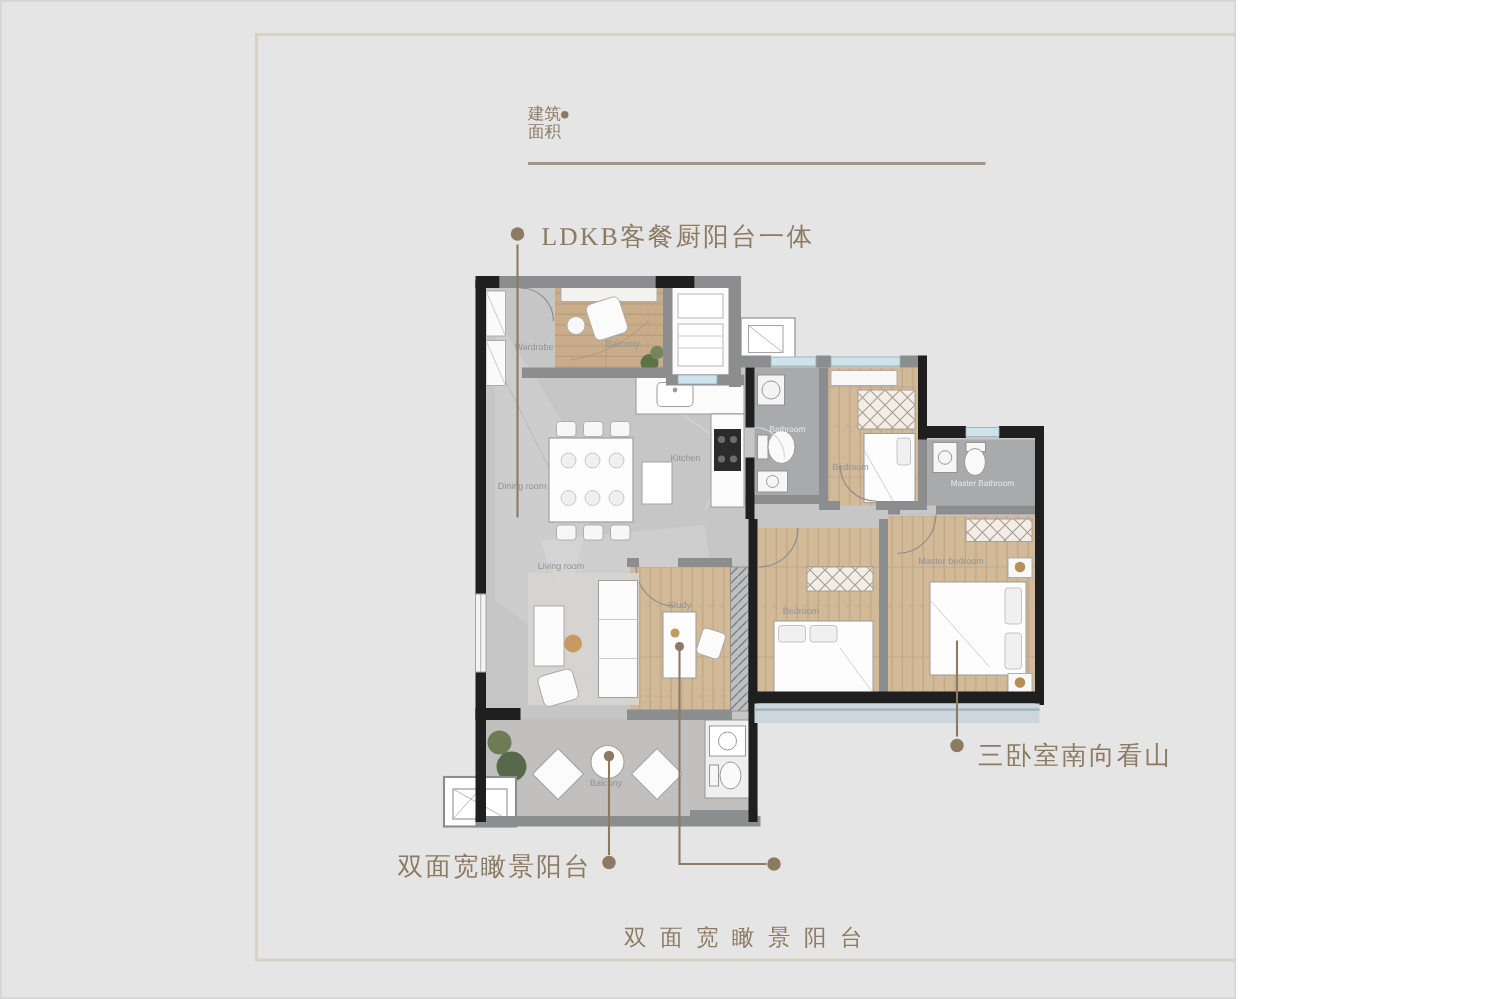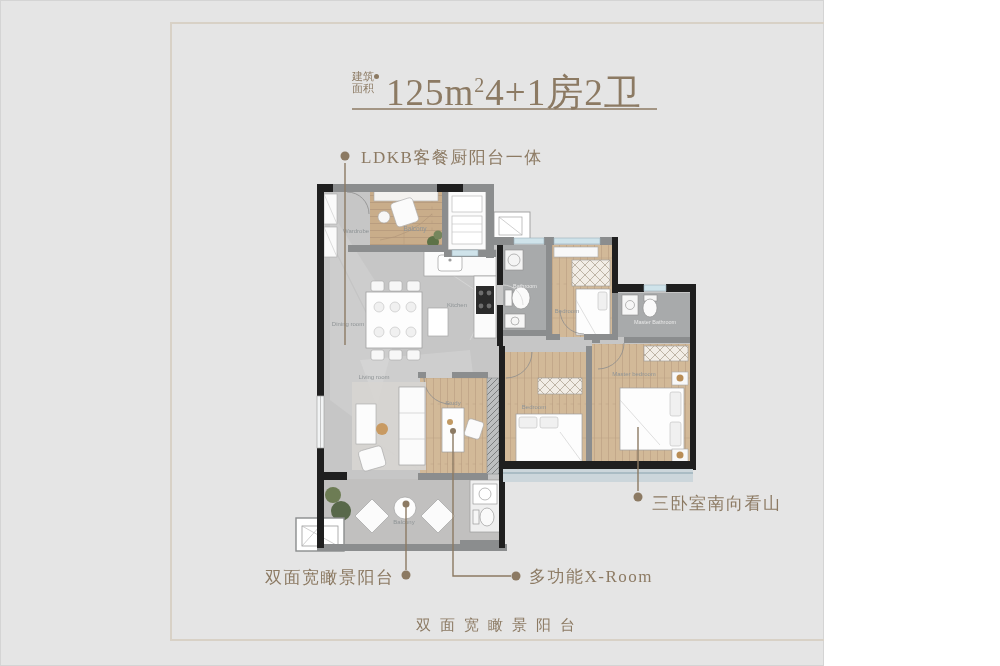--- a/index.html
+++ b/index.html
@@ -31,21 +31,20 @@
 
 <div class="canvas">
 
   <div class="frame"></div>
 
   <div class="area-label">
     <div>建筑</div>
     <div>面积</div>
   </div>
   <div class="area-dot"></div>
-  <div class="big-title"><span>125m</span><sup>2</sup><span>4+1房2卫</span></div>
   <div class="title-rule"></div>
 
   <svg class="plan-svg" viewBox="0 0 1000 666">
     <defs>
       <pattern id="woodA" width="64" height="7" patternUnits="userSpaceOnUse">
         <rect width="64" height="7" fill="#c9ad8a"></rect>
         <path d="M0 6.5 H64" stroke="#b2977a" stroke-width="0.7"></path>
         <path d="M20 0 V7 M48 3.5 V7" stroke="#b2977a" stroke-width="0.5"></path>
       </pattern>
       <pattern id="woodB" width="7" height="60" patternUnits="userSpaceOnUse">
@@ -315,17 +314,16 @@
       <circle cx="406" cy="575" r="4.5"></circle>
       <circle cx="453" cy="431" r="3"></circle>
       <circle cx="516" cy="576" r="4.5"></circle>
       <circle cx="638" cy="497" r="4.5"></circle>
     </g>
   </svg>
 
   <div class="ann" style="left:361px;top:146px;">LDKB客餐厨阳台一体</div>
   <div class="ann" style="left:265px;top:566px;">双面宽瞰景阳台</div>
   <div class="ann" style="left:652px;top:492px;">三卧室南向看山</div>
-  <div class="ann" style="left:529px;top:565px;">多功能X-Room</div>
 
   <div class="caption">双面宽瞰景阳台</div>
 
 </div>
 
 </body></html>

